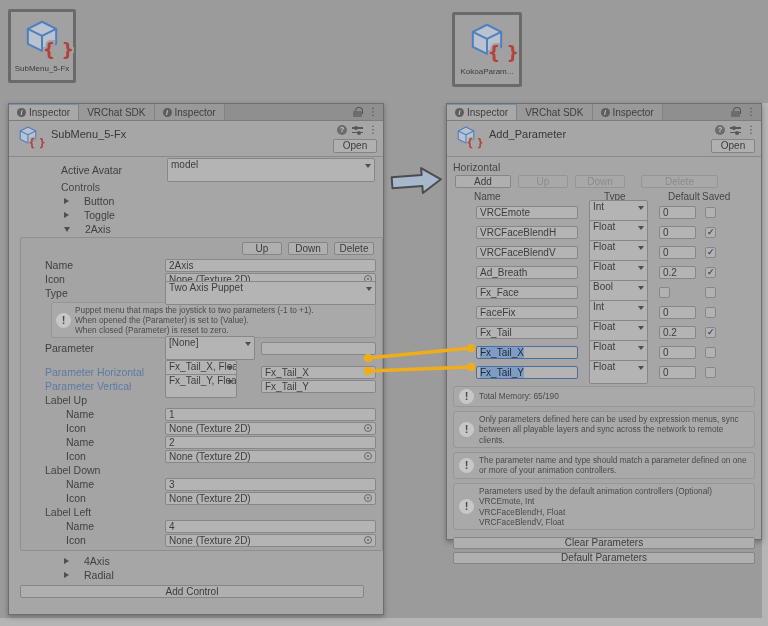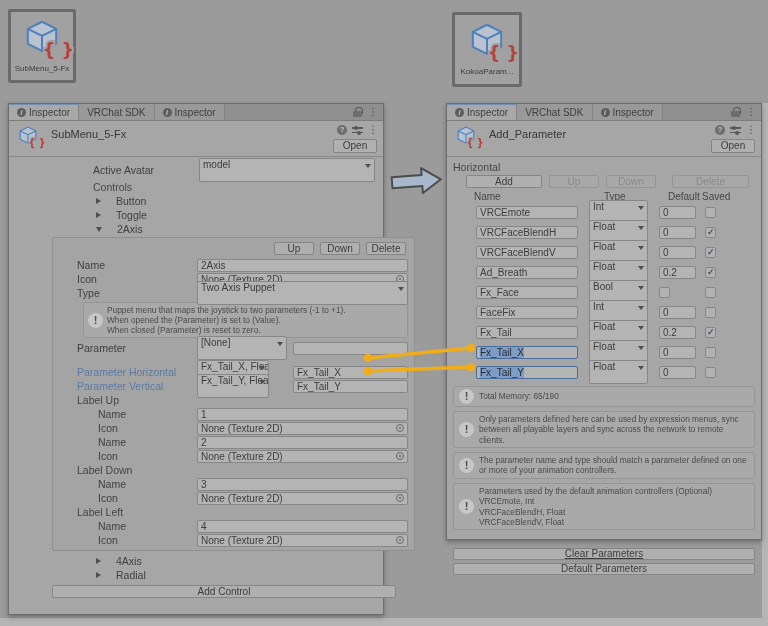--- a/index.html
+++ b/index.html
@@ -45,21 +45,21 @@
   .circle-ico { width:10px; height:10px; border-radius:50%; background:#6d6d6d; color:#c9c9c9;
     font-size:7.5px; line-height:10px; text-align:center; font-weight:bold; }
   .preset-ico { width:11px; height:10px; position:relative; }
   .preset-ico:before { content:""; position:absolute; top:2px; left:0; right:0; height:1.5px; background:#585858; }
   .preset-ico:after { content:""; position:absolute; bottom:2px; left:0; right:0; height:1.5px; background:#585858; }
   .preset-ico i { position:absolute; width:4px; height:4px; border-radius:50%; background:#585858; }
   .preset-ico i.k1 { top:0.5px; left:2px; } .preset-ico i.k2 { bottom:0.5px; right:2px; }
   .open-btn { position:absolute; right:6px; bottom:3px; width:44px; height:14px; background:#b0b0b0;
     border:1px solid #848484; border-radius:2px; font-size:10px; color:#3c3c3c; text-align:center; line-height:12px; }
 
-  .pbody { position:relative; font-size:10.5px; color:#404040;padding-left:32px; }
+  .pbody { position:relative; font-size:10.5px; color:#404040; }
 
   
   .frow { display:flex; align-items:center; height:14px; }
   .frow > label { flex:none; }
   .field { background:#b4b4b4; border:1px solid #878787; border-radius:2px; height:13px;
     font-size:10px; color:#3d3d3d; padding:0 3px; line-height:11px; overflow:hidden; white-space:nowrap; }
   .dropdown { position:relative; background:#b4b4b4; border:1px solid #878787; border-radius:2px; height:24px;
     font-size:10px; color:#3d3d3d; padding:0 12px 0 3px; line-height:11px; white-space:nowrap; overflow:hidden; }
   .dd-arr { position:absolute; right:3px; top:5px; width:0; height:0;
     border-left:3px solid transparent; border-right:3px solid transparent; border-top:4px solid #4e4e4e; }
@@ -98,40 +98,40 @@
   .slot { flex:none; width:96px; display:flex; }
   .param-link { color:var(--link,#5c7ba4); }
   .lgroup .lg-head { height:14px; line-height:14px; margin-left:18px; color:#444; }
   .lgroup .frow > label { margin-left:39px; width:99px; }
   .add-control { display:block; margin:3px auto 0 11px; width:344px; height:13px; }
 
   
   #panel-right .pbody { padding:0 6px; }
   .params-label { margin-top:4px; height:12px; color:#474747; }
   .ptoolbar { display:flex; height:13px; margin-top:2px; }
-  .ptoolbar .b-add { margin-left:13px; width:76px; }
+  .ptoolbar .b-add { margin-left:2px; width:56px; }
   .ptoolbar .b-up { margin-left:7px; width:50px; }
   .ptoolbar .b-down { margin-left:7px; width:50px; }
   .ptoolbar .b-del { margin-left:16px; width:77px; }
   .colhead { position:relative; height:11px; margin-top:3px; font-size:10px; color:#454545; }
   .colhead span { position:absolute; top:0; }
   .colhead .c0 { left:21px; } .colhead .c1 { left:151px; } .colhead .c2 { left:215px; } .colhead .c3 { left:249px; }
   .prow { display:flex; align-items:center; height:20px; }
   .prow .pname { margin-left:23px; width:102px; }
   .prow .pname.sel { border-color:#4a6f9d; }
   .prow .pname .seltxt { background:var(--selblue,#7e9cc4); color:#1f2833; }
   .prow .pdrop { margin-left:11px; width:59px; }
   .prow .dslot { margin-left:11px; width:37px; display:flex; }
   .prow .pdef { width:37px; }
   .prow .saved-box { margin-left:9px; }
   .infobox { display:flex; align-items:center; gap:5px; background:#a9a9a9; border:1px solid #969696;
     border-radius:3px; padding:2px 5px; margin-top:4px; }
   .infobox .info-lines { font-size:8.3px; line-height:1.25; color:#4a4a4a; }
   .bottom-btn { display:block; width:100%; height:12px; line-height:10px; }
-  .bottom-btn.clear { margin-top:18px;text-decoration:underline; }
+  .bottom-btn.clear { margin-top:7px; }
   .bottom-btn.default { margin-top:3px; }
 
   
   #overlay { position:absolute; left:0; top:0; width:768px; height:626px; pointer-events:none; z-index:50; }
   .conn { stroke:var(--yellow,#efad19); stroke-width:3.5; stroke-linecap:round; }
   .conn-dot { fill:var(--yellow,#efad19); }
 </style>
 </head>
 <body>
 

